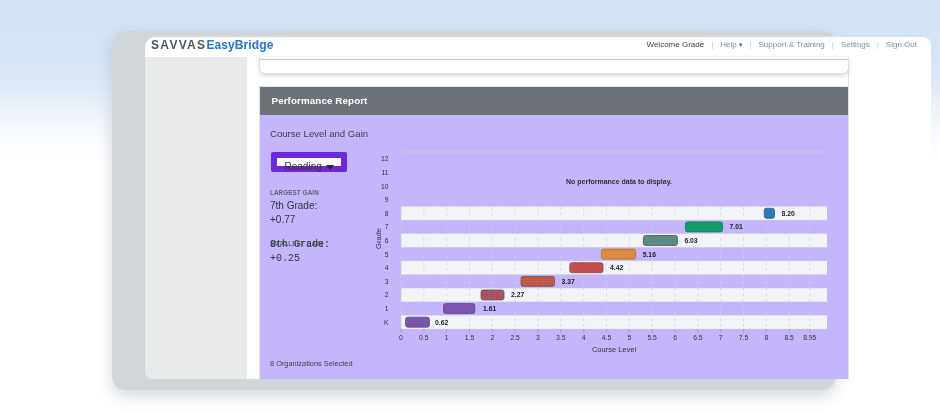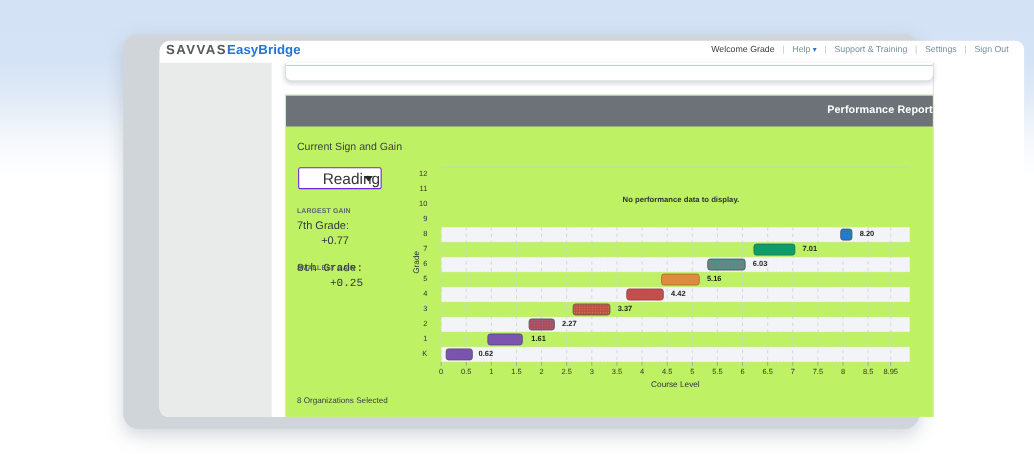--- a/index.html
+++ b/index.html
@@ -26,32 +26,32 @@
   .nav .dark { color:#3c3c3c; }
   .sidebar { position:absolute; left:0; top:20px; width:102px; bottom:0; background:#e9eaea; }
   .vline { position:absolute; left:703px; top:20px; bottom:0; width:1px; background:#dfe3e7; }
   .cutpanel {
     position:absolute; left:114px; top:20px; width:590px; height:17px;
     background:#fff; border:1px solid #dcdfe2; border-top:none;
     border-radius:0 0 6px 6px; box-shadow:0 2px 4px rgba(120,130,140,0.28);
   }
   .panel {
     position:absolute; left:114px; top:49px; width:590px; height:293px;
-    background:#bef264; border:1px solid #e0e3e6; border-bottom:none;text-align:right;
+    background:#c4b5fd; border:1px solid #e0e3e6; border-bottom:none;
   }
   .phead {
     position:absolute; left:0; top:0; right:0; height:28px; background:#6d7278;
     color:#fff; font-size:9.8px; font-weight:bold; letter-spacing:0.1px;
     line-height:28px; padding-left:11.5px;
   }
   .clag { position:absolute; left:10px; top:41px; font-size:9.6px; color:#3f4144; }
   .dd {
     position:absolute; left:10.5px; top:65px; width:76px; height:20px;
-    border:1px solid #6d28d9; border-radius:2px; background:#fff;
-    font-size:14px; color:#333; line-height:18px; padding-left:8px;
+    border:6px solid #6d28d9; border-radius:2px; background:#fff;
+    font-size:10px; color:#333; line-height:18px; padding-left:8px;
   }
   .dd .caret {
     position:absolute; right:7px; top:7px; width:0; height:0;
     border-left:4.5px solid transparent; border-right:4.5px solid transparent;
     border-top:5px solid #27292b;
   }
   .sgl { position:absolute; left:10px; font-size:6.3px; font-weight:bold; color:#5b6670; letter-spacing:0.1px; }
   .sgv { position:absolute; left:10px; font-size:10px; color:#33363a; line-height:13.5px; }
   .orgs { position:absolute; left:10px; top:272px; font-size:7.4px; color:#3a3d40; }
 </style>
@@ -61,21 +61,21 @@
   <div class="inner">
     <div class="logo"><span class="sv">SAVVAS</span><span class="eb">EasyBridge</span></div>
     <div class="nav"><span class="dark">Welcome Grade</span><span class="sep">|</span>Help <span style="font-size:7px;color:#2a72cc">▾</span><span class="sep">|</span>Support &amp; Training<span class="sep">|</span>Settings<span class="sep">|</span>Sign Out</div>
     <div class="sidebar"></div>
     <div class="vline"></div>
     <div class="cutpanel">
         <div style="position:absolute;left:0;right:0;top:1.5px;height:1px;background:#c7ccd0;"></div>
       </div>
     <div class="panel">
       <div class="phead">Performance Report</div>
-      <div class="clag">Current Sign and Gain</div>
+      <div class="clag">Course Level and Gain</div>
       <div class="dd">Reading<span class="caret"></span></div>
       <div class="sgl" style="top:101.5px;">LARGEST GAIN</div>
       <div class="sgv" style="top:112px;">7th Grade:<br>+0.77</div>
       <div class="sgl" style="top:152.5px;">SMALLEST GAIN</div>
       <div class="sgv" style="top:151px;font-family:Liberation Mono, monospace;">8th Grade:<br>+0.25</div>
       <div class="orgs">8 Organizations Selected</div>
       <svg width="470" height="215" viewBox="0 0 470 215" style="position:absolute;left:112px;top:59px;" xmlns="http://www.w3.org/2000/svg">
 <defs>
 <pattern id="p2" width="2.4" height="2.4" patternUnits="userSpaceOnUse">
               <rect width="2.4" height="2.4" fill="#b04c55"></rect>

